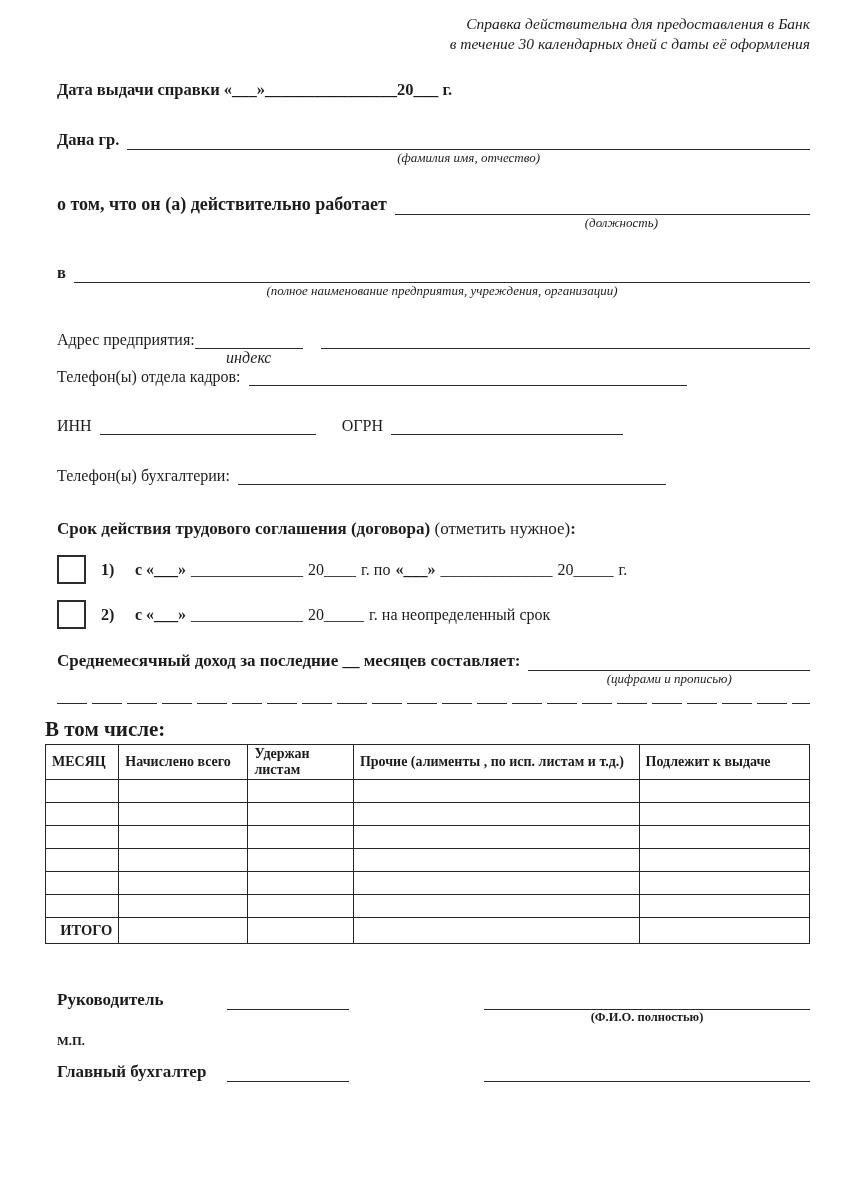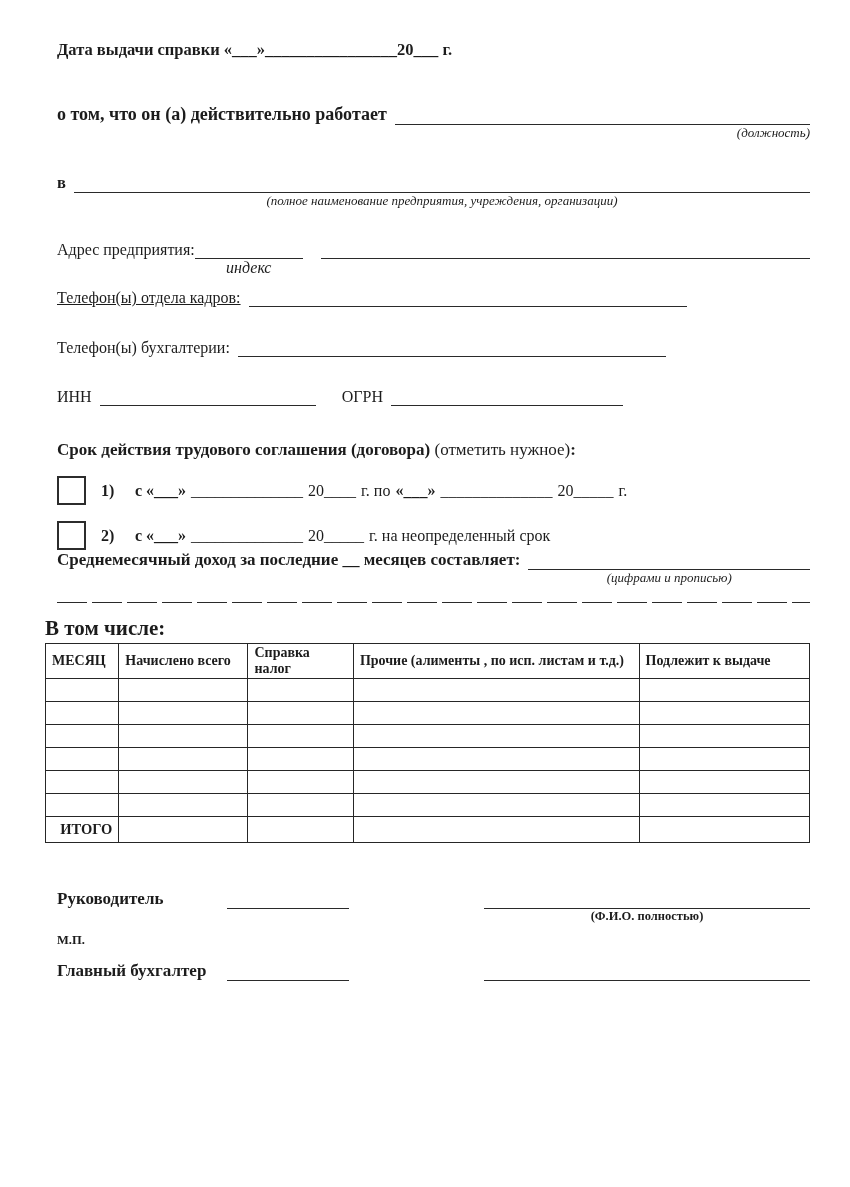--- a/index.html
+++ b/index.html
@@ -12,21 +12,21 @@
   .note{ text-align:right;font-style:italic;font-size:15.5px;line-height:1.3;font-weight:500; }
   .title-block{ text-align:center;font-weight:bold;margin-top:14px;line-height:1.32;font-size:17px; }
   .title-main{ font-size:18.5px;letter-spacing:.4px; }
   .row{ display:flex;align-items:flex-end;white-space:nowrap; }
   .bold{ font-weight:bold; }
   .blank{ display:inline-block;border-bottom:1.5px solid #2a2a2a;height:19px;position:relative; }
   .grow{ flex:1 1 auto; }
   .caption{ position:absolute;top:100%;left:0;right:0;margin-top:1px;
             font-size:13px;font-style:italic;font-weight:normal;text-align:center;
             white-space:nowrap;color:#1c1c1c; }
-  .caption.left{ text-align:right;padding-left:38px; }
+  .caption.left{ text-align:center;padding-left:38px; }
   .caption.small{ font-size:16px; } .gap18{width:18px;flex:none;} .gap26{width:26px;flex:none;} .gap135{width:135px;flex:none;}
   .lblgap{ margin-right:8px; }
   .sec-heading{ font-size:17px;margin-top:34px; }
   .sec-heading .it{ font-weight:normal;}
   .opt-row{ display:flex;align-items:center;white-space:nowrap;margin-top:16px;font-size:16px; }
   .cbx{ width:25px;height:25px;border:2px solid #2c2c2c;flex:none;margin-right:15px;background:#fff; }
   .opt-num{ font-weight:bold;width:34px;flex:none; }
   .seg{ margin-right:5px; }
   .longline{ margin-top:30px;height:3px;width:100%;
              background:repeating-linear-gradient(to right,#2a2a2a 0 30px,transparent 30px 35px);
@@ -44,26 +44,36 @@
   .sig-caption{ position:absolute;top:100%;left:0;right:0;margin-top:1px;text-align:center;
                 font-size:12.5px;font-weight:bold;font-style:normal;white-space:nowrap; }
   .stamp{ font-size:12.5px;margin-top:24px;font-weight:bold; }
   .sig-row.acct{ margin-top:13px; }
 </style>
 </head>
 <body>
 
 <div class="page">
 
+  <div class="note">
+    <div>Справка действительна для предоставления в Банк</div>
+    <div>в течение 30 календарных дней с даты её оформления</div>
+  </div>
 
 
   <div class="row bold" style="margin-top:26px;font-size:16.5px;">
     <span>Дата выдачи справки «___»________________20___ г.</span>
   </div>
 
+  <div class="row" style="margin-top:30px;">
+    <span class="bold lblgap" style="font-size:16.5px;">Дана гр.</span>
+    <span class="blank grow">
+      <span class="caption">(фамилия имя, отчество)</span>
+    </span>
+  </div>
 
   <div class="row" style="margin-top:44px;">
     <span class="bold lblgap" style="font-size:18px;">о том, что он (а) действительно работает</span>
     <span class="blank grow">
       <span class="caption left">(должность)</span>
     </span>
   </div>
 
   <div class="row" style="margin-top:48px;">
     <span class="bold lblgap" style="font-size:16.5px;">в</span>
@@ -74,36 +84,36 @@
 
   <div class="row" style="margin-top:46px;">
     <span>Адрес предприятия:</span>
     <span class="blank" style="width:108px;">
       <span class="caption small">индекс</span>
     </span>
     <span class="gap18"></span>
     <span class="blank grow"></span>
   </div>
 
-  <div class="row" style="margin-top:28px;text-decoration:underline;">
+  <div class="row" style="margin-top:17px;">
     <span class="lblgap">Телефон(ы) отдела кадров:</span>
     <span class="blank" style="width:438px;"></span>
-  </div>
-
-  <div class="row" style="margin-top:30px;">
-    <span class="lblgap">Телефон(ы) бухгалтерии:</span>
-    <span class="blank" style="width:428px;"></span>
   </div>
 
   <div class="row" style="margin-top:29px;">
     <span class="lblgap">ИНН</span>
     <span class="blank" style="width:216px;"></span>
     <span class="gap26"></span>
     <span class="lblgap">ОГРН</span>
     <span class="blank" style="width:232px;"></span>
+  </div>
+
+  <div class="row" style="margin-top:30px;">
+    <span class="lblgap">Телефон(ы) бухгалтерии:</span>
+    <span class="blank" style="width:428px;"></span>
   </div>
 
   <div class="sec-heading">
     <span class="bold">Срок действия трудового соглашения (договора)</span>
     <span class="it">(отметить нужное)</span><span class="bold">:</span>
   </div>
 
   <div class="opt-row">
     <span class="cbx"></span>
     <span class="opt-num">1)</span>
@@ -119,21 +129,21 @@
 
   <div class="opt-row">
     <span class="cbx"></span>
     <span class="opt-num">2)</span>
     <span class="seg bold">с «___»</span>
     <span class="seg">______________</span>
     <span class="seg">20_____</span>
     <span class="seg">г. на неопределенный срок</span>
   </div>
 
-  <div class="row" style="">
+  <div class="row" style="margin-top:22px;">
     <span class="bold lblgap" style="font-size:17px;white-space:normal;"><span>Среднемесячный доход за последние __ месяцев составляет</span><span>:</span></span>
     <span class="blank grow">
       <span class="caption">(цифрами и прописью)</span>
     </span>
   </div>
 
   <div class="longline"></div>
 
   <div class="including">В том числе:</div>
 
@@ -142,21 +152,21 @@
       <col style="width:9.6%">
         <col style="width:16.9%">
         <col style="width:13.8%">
         <col style="width:37.4%">
         <col style="width:22.3%">
     </colgroup>
     <thead>
       <tr>
         <th>МЕСЯЦ</th>
         <th>Начислено всего</th>
-        <th>Справка налог</th>
+        <th>Удержан листам</th>
         <th>Прочие (алименты , по исп. листам и т.д.)</th>
         <th>Подлежит к выдаче</th>
       </tr>
     </thead>
     <tbody>
         <tr>
           <td></td>
           <td></td>
           <td></td>
           <td></td>

